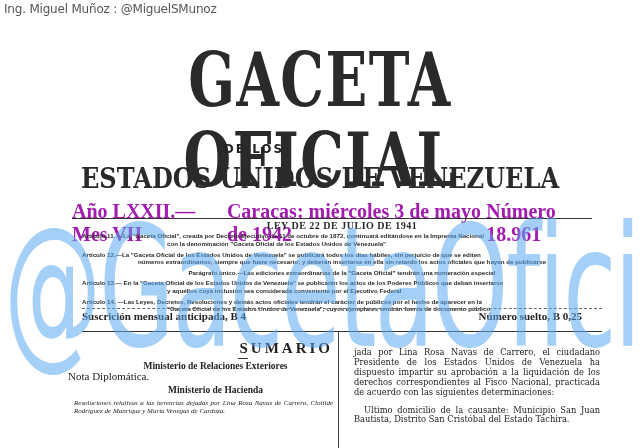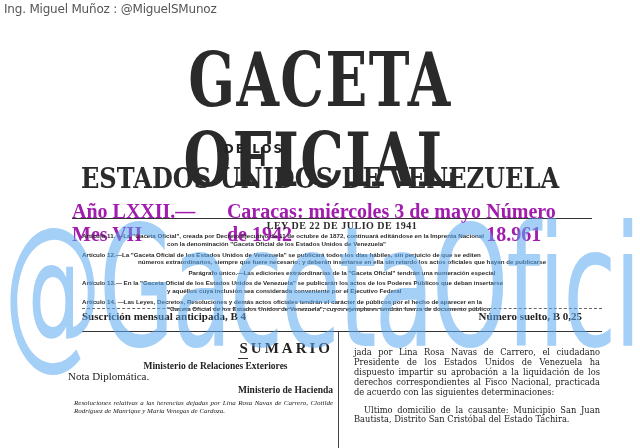--- a/index.html
+++ b/index.html
@@ -122,21 +122,21 @@
 </div>
 <div class="rule" style="left:82px; width:520px; top:331px;"></div>
 
 <div class="col-divider"></div>
 
 <div class="left-col">
   <div class="sumario">SUMARIO</div>
   <div class="sum-dash"></div>
   <div class="ministry">Ministerio de Relaciones Exteriores</div>
   <div class="note">Nota Diplomática.</div>
-  <div class="ministry" style="margin-bottom:3px;text-align:right;">Ministerio de Hacienda</div>
+  <div class="ministry" style="margin-bottom:3px;">Ministerio de Hacienda</div>
   <div class="entry">Resoluciones relativas a las herencias dejadas por Lina Rosa Navas de Carrero, Clotilde Rodríguez de Manrique y María Venegas de Cardoza.</div>
 </div>
 
 <div class="right-col">
   <p>jada por Lina Rosa Navas de Carrero, el ciudadano Presidente de los Estados Unidos de Venezuela ha dispuesto impartir su aprobación a la liquidación de los derechos correspondientes al Fisco Nacional, practicada de acuerdo con las siguientes determinaciones:</p>
   <p class="indent">Ultimo domicilio de la causante: Municipio San Juan Bautista, Distrito San Cristóbal del Estado Táchira.</p>
 </div>
 
 <div class="watermark">
   <span class="main">@GacetaOficial</span>

